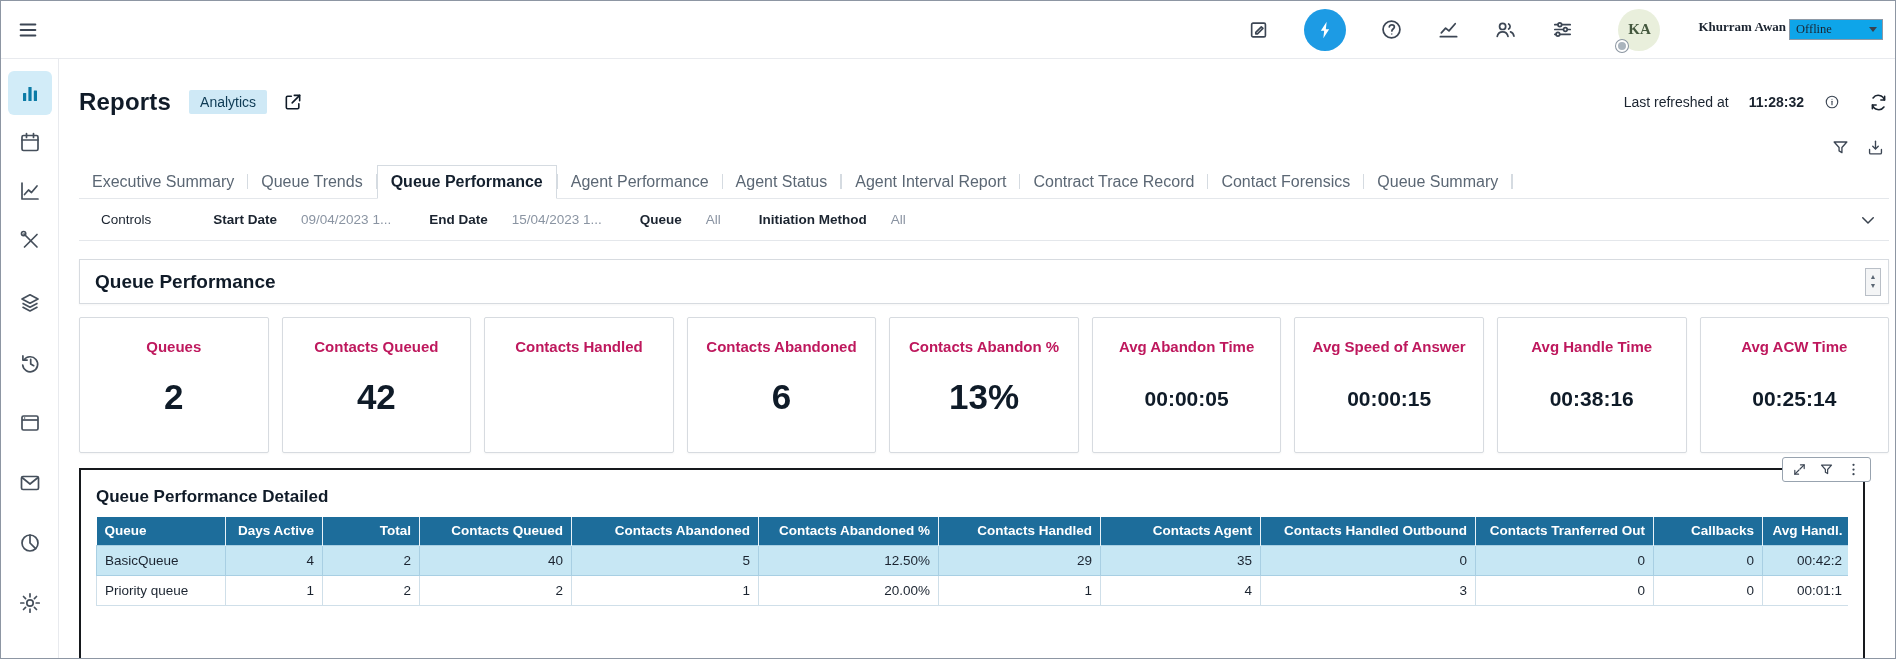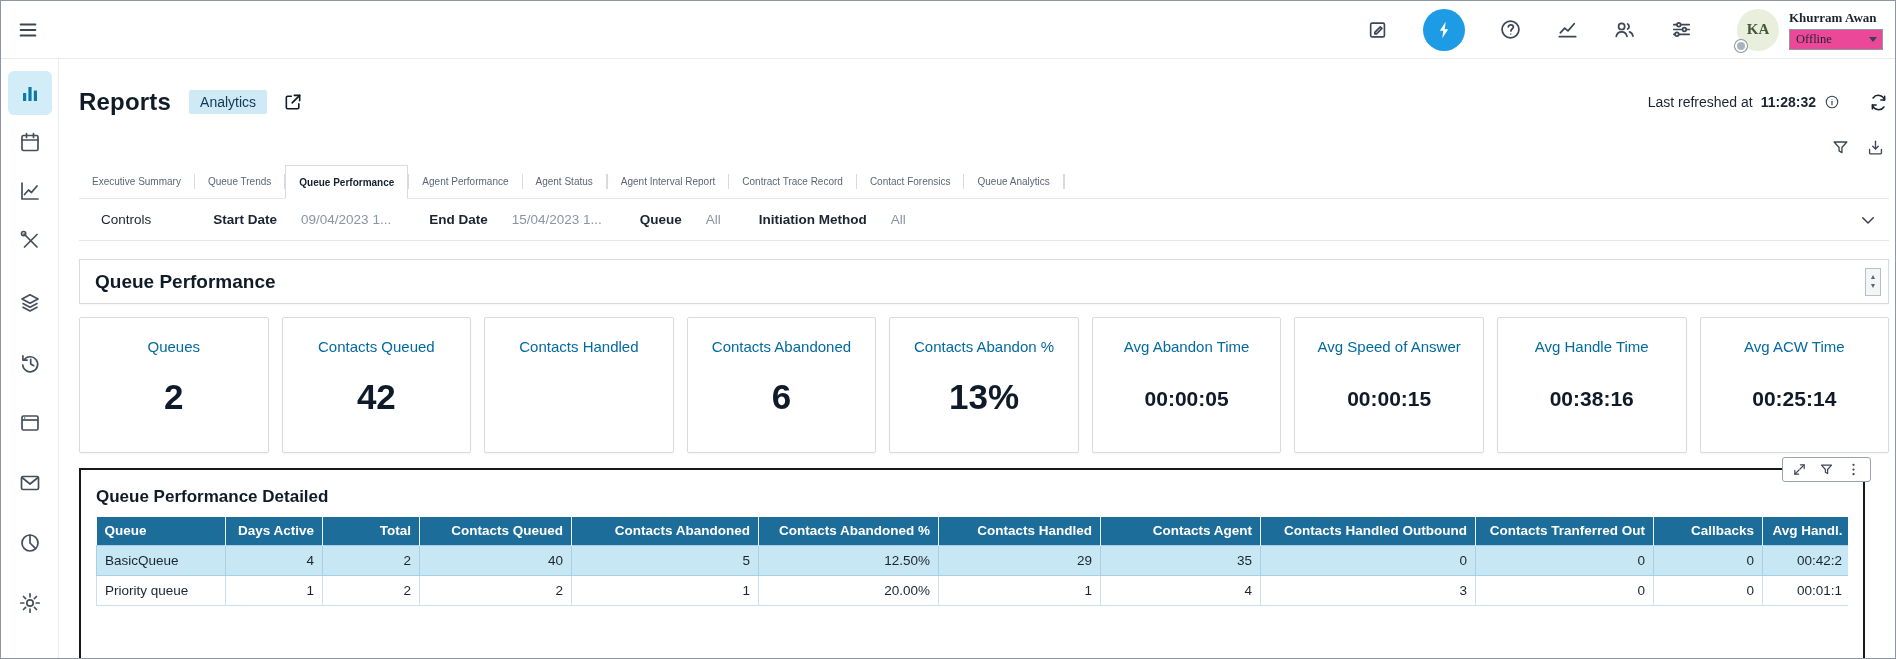--- a/index.html
+++ b/index.html
@@ -37,25 +37,25 @@
     width: 42px; height: 42px; border-radius: 50%;
     background: var(--avatar-bg, #e9efdc); color: #44583e;
     font-weight: bold; font-size: 15px;
     display: flex; align-items: center; justify-content: center; position: relative;
   }
   .status-dot {
     position: absolute; bottom: -1px; left: -2px;
     width: 12px; height: 12px; border-radius: 50%;
     background: #aab4bd; border: 2px solid #fff; box-shadow: 0 0 0 1px #8a95a0;
   }
-  .user-meta { display: flex; flex-direction: column; gap: 3px; }
+  .user-meta { display: flex; flex-direction: row; gap: 3px; margin-left: 28px; }
   .user-name { font-size: 13px; font-weight: bold; color: #1b2430; white-space: nowrap; }
   .status-select {
     width: 94px; height: 21px;
-    border: 1px solid #8e99a6; background: #ec4899;
+    border: 1px solid #8e99a6; background: #0ea5e9;
     font-size: 12.5px; color: #1b2430;
     display: flex; align-items: center; justify-content: space-between;
     padding: 0 5px 0 6px; cursor: pointer; gap: 16px;
   }
   .caret { width: 0; height: 0; border-left: 4px solid transparent; border-right: 4px solid transparent; border-top: 5px solid #39424e; }
 
   
   .body { flex: 1; display: flex; min-height: 0; }
   .sidebar {
     width: 58px; flex: 0 0 58px;
@@ -75,29 +75,29 @@
   .main { flex: 1; min-width: 0; padding: 0 6px 0 20px; position: relative; }
 
   
   .page-header { margin-top: 22px; display: flex; align-items: center; height: 42px; }
   .page-title { font-size: 24px; font-weight: bold; color: #101b28; letter-spacing: .2px; }
   .badge {
     margin-left: 18px; background: var(--badge-bg, #cfe9f6); color: var(--badge-text, #0d3a54);
     font-size: 14px; padding: 4px 11px; border-radius: 2px;
   }
   .ext-link { margin-left: 16px; color: #101b28; }
-  .refreshed { margin-left: auto; display: flex; align-items: center; gap: 8px; font-size: 14px; color: #1b2430; }
+  .refreshed { margin-left: auto; display: flex; align-items: center; gap: 20px; font-size: 14px; color: #1b2430; }
   .refresh-btn { margin-left: 28px; color: #1b2430; }
 
   .actions-row { display: flex; justify-content: flex-end; align-items: center; gap: 16px; margin-top: 14px; height: 20px; color: #1b2430; padding-right: 4px; }
 
   
   .tabs { display: flex; align-items: stretch; margin-top: 8px; height: 34px; border-bottom: 1px solid #e4e7eb; }
   .tab {
-    font-size: 10px; color: #5b6774; padding: 0 13px;
+    font-size: 16px; color: #5b6774; padding: 0 13px;
     display: flex; align-items: center; white-space: nowrap; cursor: pointer; text-align: right;
   }
   .tab-sep { width: 1px; background: #d5dbe1; margin: 9px 0; }
   .tab.active {
     font-weight: bold; color: #14202e; background: #fff;
     border: 1px solid #d5dbe1; border-bottom: 1px solid #fff; margin-bottom: -1px;
   }
 
   
   .controls { height: 42px; border-bottom: 1px solid #e4e7eb; display: flex; align-items: center; font-size: 13.5px; }
@@ -117,21 +117,21 @@
   .qp-title { font-size: 19px; font-weight: bold; color: #101b28; }
   .spinner {
     width: 16px; height: 28px; border: 1px solid #b9bfc7; background: #f4f5f6;
     display: flex; flex-direction: column; align-items: center; justify-content: center;
     gap: 1px; color: #5b6774; font-size: 7px; line-height: 8px; cursor: pointer;
   }
 
   
   .kpi-row { display: flex; gap: 13px; margin-top: 13px; }
   .kpi { flex: 1 1 0; height: 136px; border: 1px solid #d7dbe0; border-radius: 2px; background: #fff; text-align: center; box-shadow: 0 1px 2px rgba(0,0,0,.04); }
-  .kpi-label { margin-top: 20px; font-size: 15px; color: #0369a1; }
+  .kpi-label { margin-top: 20px; font-size: 15px; color: #be185d; font-weight: bold; }
   .kpi-value { margin-top: 22px; font-weight: bold; color: #0f1b28; font-size: 35px; }
   .kpi.time .kpi-value { font-size: 21px; margin-top: 32px; }
 
   
   .detail-panel {
     margin-top: 15px; margin-right: 24px;
     border: 2px solid #16191d; position: relative; height: 320px; background: #fff;
   }
   .panel-tools {
     position: absolute; top: -13px; right: -8px;
@@ -358,21 +358,21 @@
         <span class="tab-sep"></span>
         <div class="tab">Agent Status</div>
         <span class="tab-sep"></span>
         <span class="tab-sep"></span>
         <div class="tab">Agent Interval Report</div>
         <span class="tab-sep"></span>
         <div class="tab">Contract Trace Record</div>
         <span class="tab-sep"></span>
         <div class="tab">Contact Forensics</div>
         <span class="tab-sep"></span>
-        <div class="tab">Queue Analytics</div>
+        <div class="tab">Queue Summary</div>
         <span class="tab-sep"></span>
         <span class="tab-sep"></span>
       </div>
 
       <div class="controls">
         <span class="controls-label">Controls</span>
         <div class="ctl-field first">
           <span class="ctl-label">Start Date</span>
           <span class="ctl-value">09/04/2023 1...</span>
         </div>

